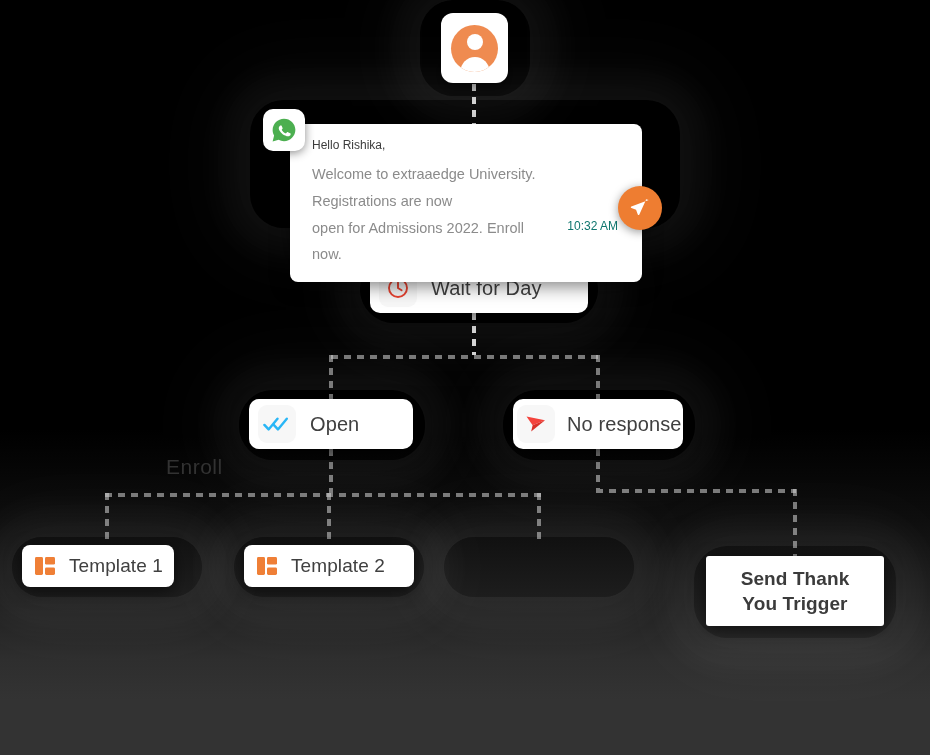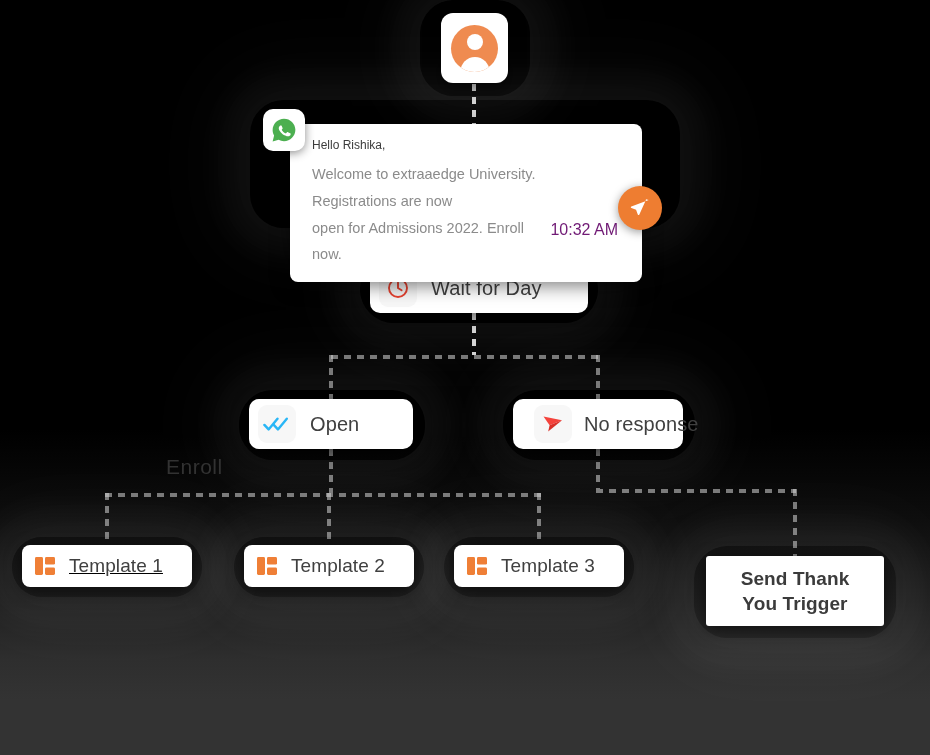--- a/index.html
+++ b/index.html
@@ -148,22 +148,22 @@
     font-size: 12px;
     margin-bottom: 9px;
   }
   #msg-body {
     color: #8b8b8b;
     font-size: 14.5px;
     line-height: 1.85;
     padding-right: 6px;
   }
   #msg-time {
-    color: #701a75;
-    font-size: 16px;
+    color: #0f766e;
+    font-size: 12px;
     white-space: nowrap;
     margin-left: 16px;
   }
   .msg-lastline {
     display: flex;
     align-items: flex-start;
   }
 
   
   #whatsapp-badge {
@@ -212,38 +212,38 @@
     width: 164px;
     height: 50px;
     padding: 0 9px;
     gap: 14px;
   }
   #noresponse-node {
     left: 513px;
     top: 399px;
     width: 170px;
     height: 50px;
-    padding: 0 21px;
+    padding: 0 4px;
     gap: 12px;
     text-align: center;
   }
   .tmpl-node {
     height: 42px;
     padding: 0 10px;
     gap: 11px;
     border-radius: 8px;
   }
   .tmpl-node .node-label { font-size: 19px; }
   .tmpl-node .chip {
     width: 26px;
     height: 26px;
     background: transparent;
     border-radius: 5px;
   }
-  #tmpl1-node { left: 22px;  top: 545px; width: 170px; text-decoration: underline; }
+  #tmpl1-node { left: 22px;  top: 545px; width: 152px; }
   #tmpl2-node { left: 244px; top: 545px; width: 170px; }
   #tmpl3-node { left: 454px; top: 545px; width: 170px; }
 
   #thanks-node {
     left: 706px;
     top: 556px;
     width: 178px;
     height: 70px;
     border-radius: 3px;
     justify-content: center;
@@ -386,30 +386,20 @@
     <span class="chip">
       <svg width="22" height="22" viewBox="0 0 22 22" aria-hidden="true">
         <rect x="1" y="2" width="8" height="18" rx="1.4" fill="#ef7f36"></rect>
         <rect x="11" y="2" width="10" height="7.6" rx="1.4" fill="#ef7f36"></rect>
         <rect x="11" y="12.4" width="10" height="7.6" rx="1.4" fill="#ef7f36"></rect>
       </svg>
     </span>
     <span class="node-label">Template 2</span>
   </div>
 
-  <div class="node tmpl-node" id="tmpl3-node">
-    <span class="chip">
-      <svg width="22" height="22" viewBox="0 0 22 22" aria-hidden="true">
-        <rect x="1" y="2" width="8" height="18" rx="1.4" fill="#ef7f36"></rect>
-        <rect x="11" y="2" width="10" height="7.6" rx="1.4" fill="#ef7f36"></rect>
-        <rect x="11" y="12.4" width="10" height="7.6" rx="1.4" fill="#ef7f36"></rect>
-      </svg>
-    </span>
-    <span class="node-label">Template 3</span>
-  </div>
 
   <div class="node" id="thanks-node">
     <span class="node-label">
       <span>Send Thank</span><br>
       <span>You Trigger</span>
     </span>
   </div>
 
 </div>
 

